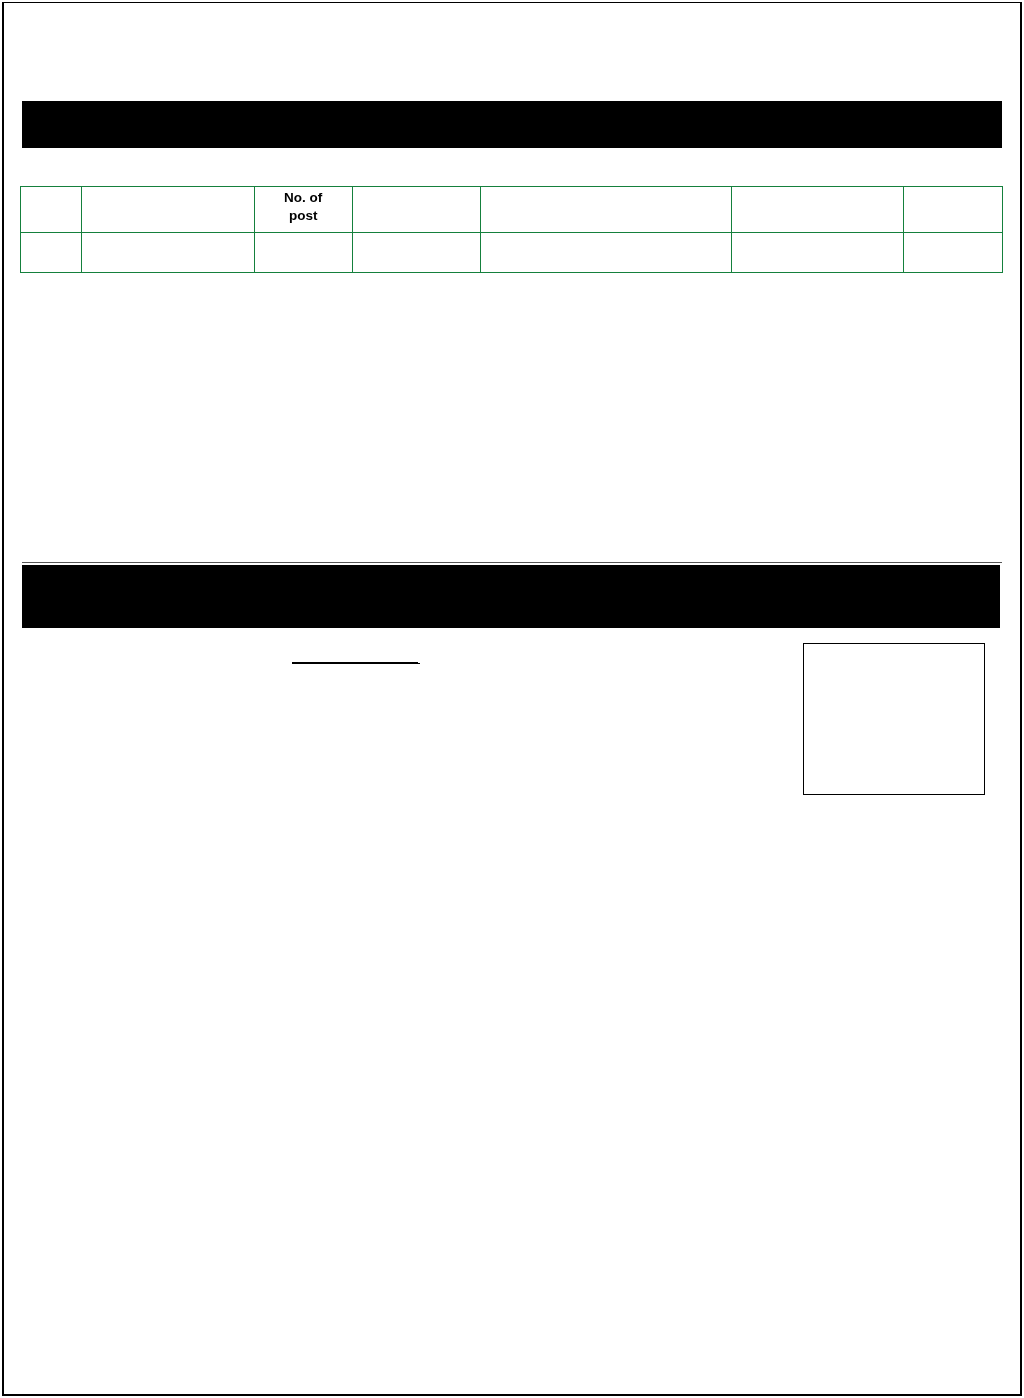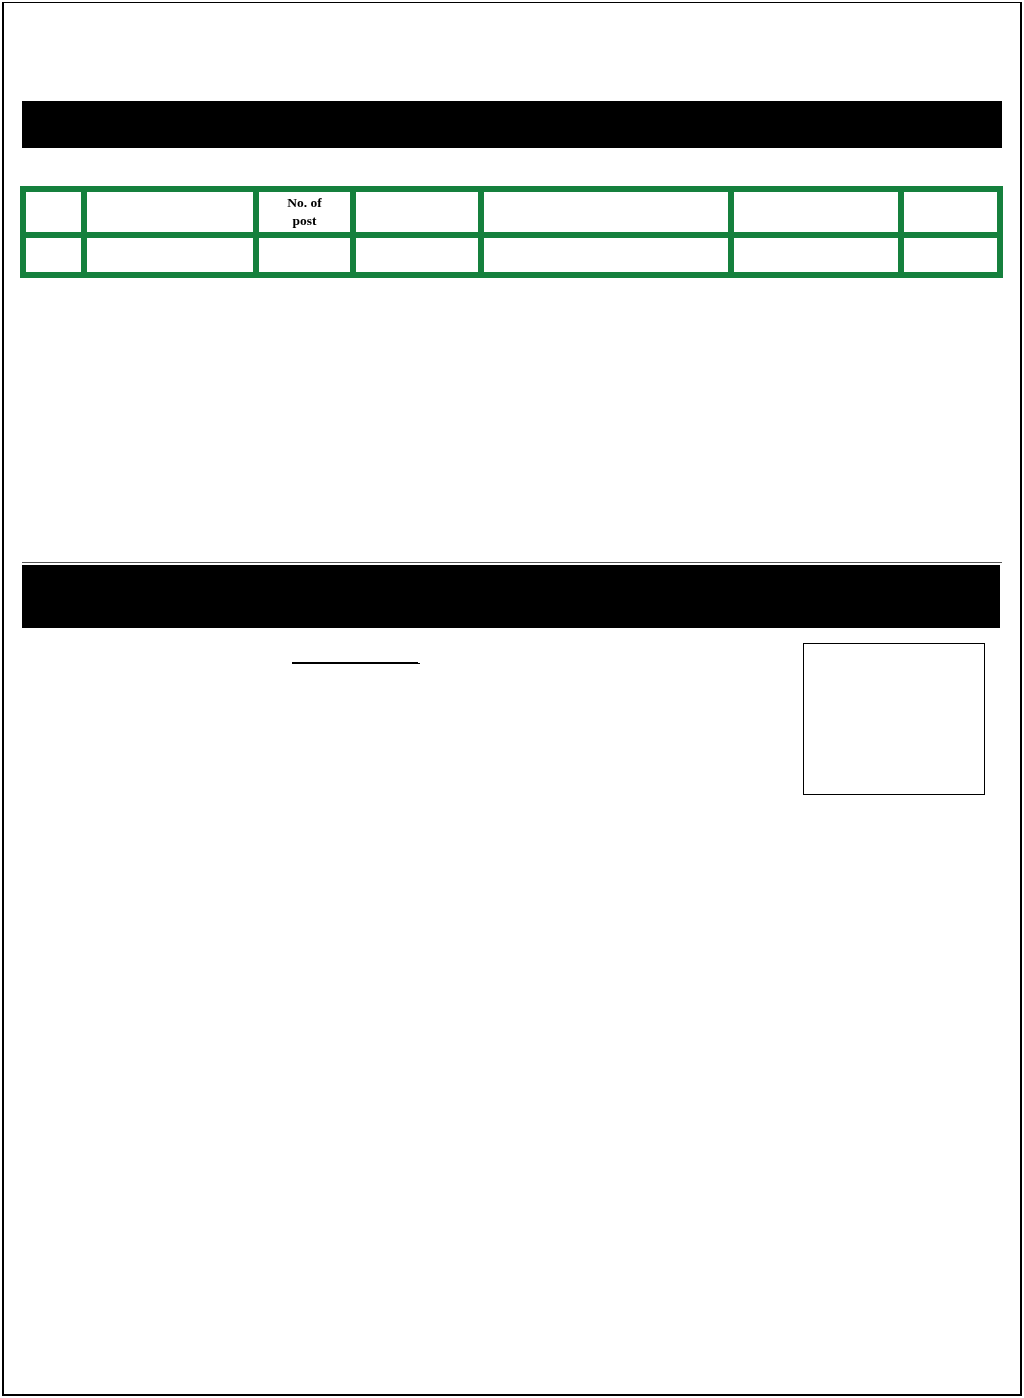--- a/index.html
+++ b/index.html
@@ -5,21 +5,21 @@
   * { box-sizing: border-box; margin: 0; padding: 0; }
   html, body { width: 1024px; height: 1398px; background: #ffffff; }
   body { position: relative; font-family: "Liberation Sans", sans-serif; color: #000; overflow: hidden; }
   .page { position: absolute; left: 2px; top: 2px; width: 1020px; height: 1394px; border: 2px solid #000; border-top: 1px solid #000; }
   .hdr { position: absolute; left: 0; width: 1024px; text-align: center; font-weight: bold; font-size: 21px; letter-spacing: 0.2px; }
   .banner { position: absolute; left: 22px; top: 101px; width: 980px; height: 47px; background: #000; color: #fff; text-align: center; font-weight: bold; font-size: 32px; line-height: 47px; }
   .banner span { border-bottom: 2px solid #fff; line-height: 34px; display: inline-block; }
   .intro { position: absolute; left: 20px; top: 151px; width: 982px; font-size: 13.4px; line-height: 17.5px; text-align: justify; }
   table { border-collapse: collapse; }
   .vtable { position: absolute; left: 20px; top: 186px; width: 983px; font-size: 13.5px; }
-  .vtable td, .vtable th { border: 6px solid #15803d; vertical-align: top; padding: 2px 20px; font-family: Liberation Serif, serif; }
+  .vtable td, .vtable th { border: 1px solid #15803d; vertical-align: top; padding: 2px 20px; }
   .vtable th { font-weight: bold; height: 46px; line-height: 18px; }
   .vtable td { height: 40px; line-height: 17px; }
   .inst-title { position: absolute; left: 62px; top: 276px; font-weight: bold; font-size: 15.5px; text-decoration: underline; }
   .inst { position: absolute; left: 20px; top: 292px; width: 984px; font-size: 14.6px; line-height: 18.8px; }
   .inst li { list-style: none; position: relative; padding-left: 35px; text-align: justify; }
   .inst li .num { position: absolute; left: 0; top: 0; }
   .u { text-decoration: underline; }
   .b { font-weight: bold; }
   .pid { position: absolute; right: 22px; top: 544px; font-family: "Liberation Serif", serif; font-weight: bold; font-size: 14px; }
   .hr { position: absolute; left: 22px; width: 980px; height: 1px; background: #555; }

